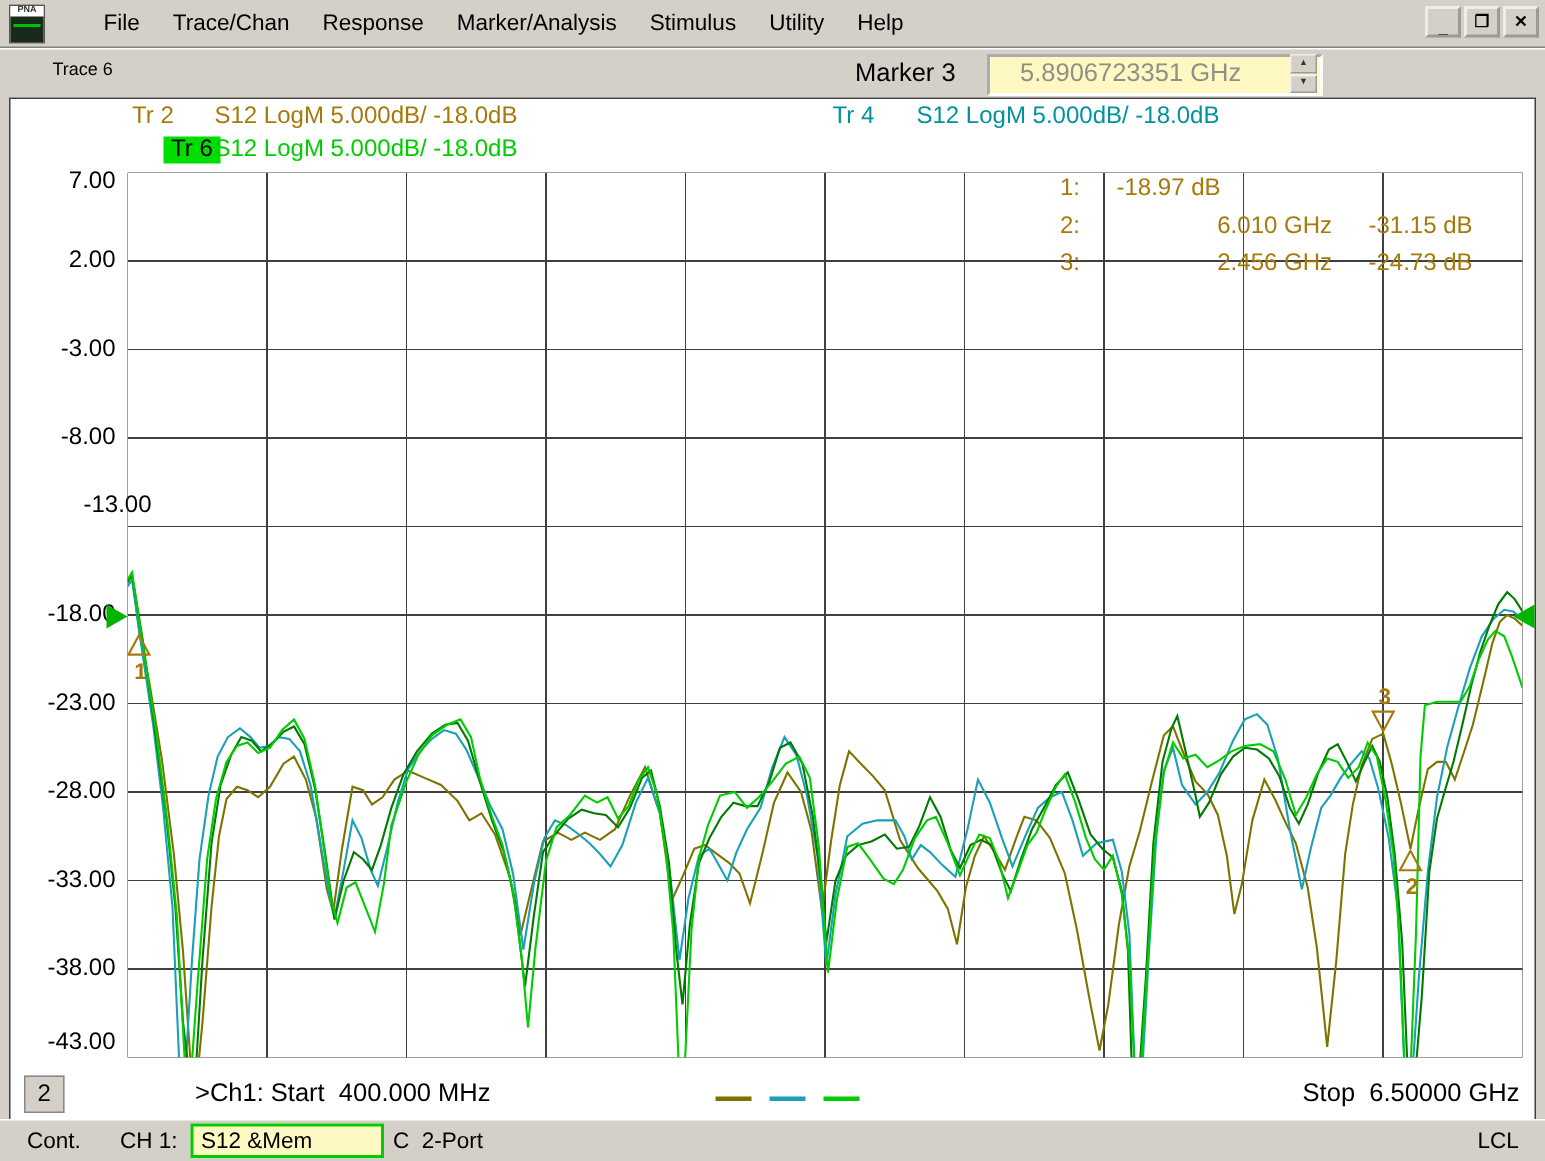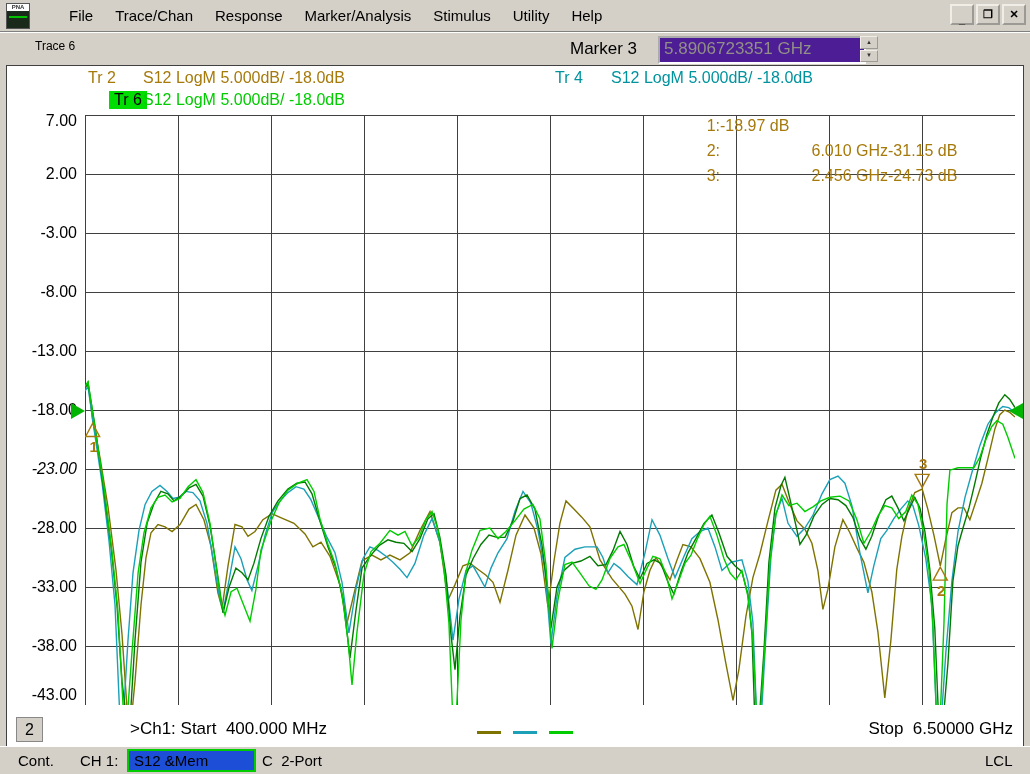--- a/index.html
+++ b/index.html
@@ -22,54 +22,54 @@
   .winbtn{width:24px;height:21px;background:#d4d0c8;
     border:2px outset #f0ede6;font-size:11px;font-weight:bold;color:#000;
     display:flex;align-items:center;justify-content:center;padding:0;}
   .winbtn.min span{position:relative;top:4px;}
   
   .tracebar{position:absolute;left:0;top:32px;width:1030px;height:32px;background:#d4d0c8;
     border-top:1px solid #fff;}
   .trace-title{position:absolute;left:35px;top:6px;font-size:12px;color:#000;}
   .marker-label{position:absolute;left:570px;top:6px;font-size:17px;color:#000;}
   .marker-entry{position:absolute;left:658px;top:3px;width:200px;height:24px;
-    background:#4c1d95;border:2px inset #fff;color:#928f86;font-size:17px;
-    line-height:22px;padding-left:4px;}
+    background:#fef9c3;border:2px inset #fff;color:#928f86;font-size:17px;
+    line-height:22px;padding-left:20px;}
   .spinner{position:absolute;left:860px;top:3px;width:18px;height:26px;display:flex;flex-direction:column;gap:1px;}
   .spinbtn{flex:1;background:#d4d0c8;border:1px outset #f0ede6;font-size:6px;line-height:5px;
     display:flex;align-items:center;justify-content:center;color:#333;padding:0;}
   
   .plot{position:absolute;left:6px;top:65px;width:1016px;height:680px;background:#fff;
     border:1px solid #404040;}
   .legend-id{position:absolute;font-size:16px;}
   .legend-txt{position:absolute;font-size:16px;}
   .tr6-badge{background:#00dd00;color:#000;padding:0 5px;}
   .ylabel{position:absolute;left:0;width:77px;text-align:right;font-size:16px;color:#000;height:18px;}
   #gridsvg{position:absolute;left:85px;top:115px;}
   .refarrow-left{position:absolute;left:71px;top:403px;width:0;height:0;
     border-left:14px solid #00b400;border-top:8px solid transparent;border-bottom:8px solid transparent;}
   .refarrow-right{position:absolute;left:1009px;top:403px;width:0;height:0;
     border-right:14px solid #00b400;border-top:8px solid transparent;border-bottom:8px solid transparent;}
   .mkr-table{position:absolute;left:692px;top:117px;}
   .mkr-row{display:flex;height:25px;font-size:16px;}
   .mkr-row .c1{width:28px;text-align:right;}
   .mkr-row .c2{width:168px;text-align:right;white-space:pre;}
-  .mkr-row .c3{width:118px;text-align:left;white-space:pre;}
+  .mkr-row .c3{width:118px;text-align:center;white-space:pre;}
   
   .page-box{position:absolute;left:16px;top:717px;width:25px;height:23px;background:#d4d0c8;
     border:1px solid #888;font-size:16px;display:flex;align-items:center;justify-content:center;color:#000;}
   .ch-start{position:absolute;left:130px;top:719px;font-size:17px;color:#000;white-space:pre;}
   .dash{position:absolute;top:731px;width:24px;height:3px;}
   .stop-label{position:absolute;left:820px;top:719px;width:193px;text-align:right;font-size:17px;color:#000;white-space:pre;}
   
   .statusbar{position:absolute;left:0;top:746px;width:1030px;height:28px;background:#d4d0c8;
     border-top:1px solid #fff;}
   .st{position:absolute;top:5px;font-size:15px;color:#000;white-space:pre;}
   .meas-box{position:absolute;left:127px;top:2px;width:120px;height:19px;border:2px solid #00cc00;
-    font-size:15px;color:#000;padding-left:5px;line-height:19px;background:#1d4ed8;}
+    font-size:15px;color:#000;padding-left:5px;line-height:19px;background:#fef9c3;}
 </style>
 </head>
 <body>
 
 <div class="menubar">
   <div class="appicon">
     <span class="cap">PNA</span>
     <span class="scr">
         <i></i>
       </span>
@@ -113,23 +113,23 @@
 <span class="legend-id" style="left: 555px; top: 69px; color: rgb(0, 147, 158);">Tr 4</span>
 <span class="legend-txt" style="left: 611px; top: 69px; color: rgb(0, 147, 158);">S12 LogM 5.000dB/ -18.0dB</span>
 <span class="legend-id tr6-badge" style="left: 85px; top: 91px; background: rgb(0, 221, 0); margin-left: 24px;">Tr 6</span>
 <span class="legend-txt" style="left: 143px; top: 91px; color: rgb(0, 204, 0);">S12 LogM 5.000dB/ -18.0dB</span>
 
 <div id="ylabels">
     <div class="ylabel" style="top: 112px;">7.00</div>
     <div class="ylabel" style="top: 165px;">2.00</div>
     <div class="ylabel" style="top: 224px;">-3.00</div>
     <div class="ylabel" style="top: 283px;">-8.00</div>
-    <div class="ylabel" style="top: 342px;">-13.00</div>
+    <div class="ylabel" style="top: 328px; padding-left: 24px;">-13.00</div>
     <div class="ylabel" style="top: 401px;">-18.00</div>
-    <div class="ylabel" style="top: 460px; font-style: italic;">-23.00</div>
+    <div class="ylabel" style="top: 460px;">-23.00</div>
     <div class="ylabel" style="top: 519px;">-28.00</div>
     <div class="ylabel" style="top: 578px;">-33.00</div>
     <div class="ylabel" style="top: 637px;">-38.00</div>
     <div class="ylabel" style="top: 686px;">-43.00</div>
   </div>
 
 <svg id="gridsvg" width="930" height="590">
     <defs>
       <clipPath id="gclip">
         <rect x="0" y="0" width="930" height="590"></rect>

